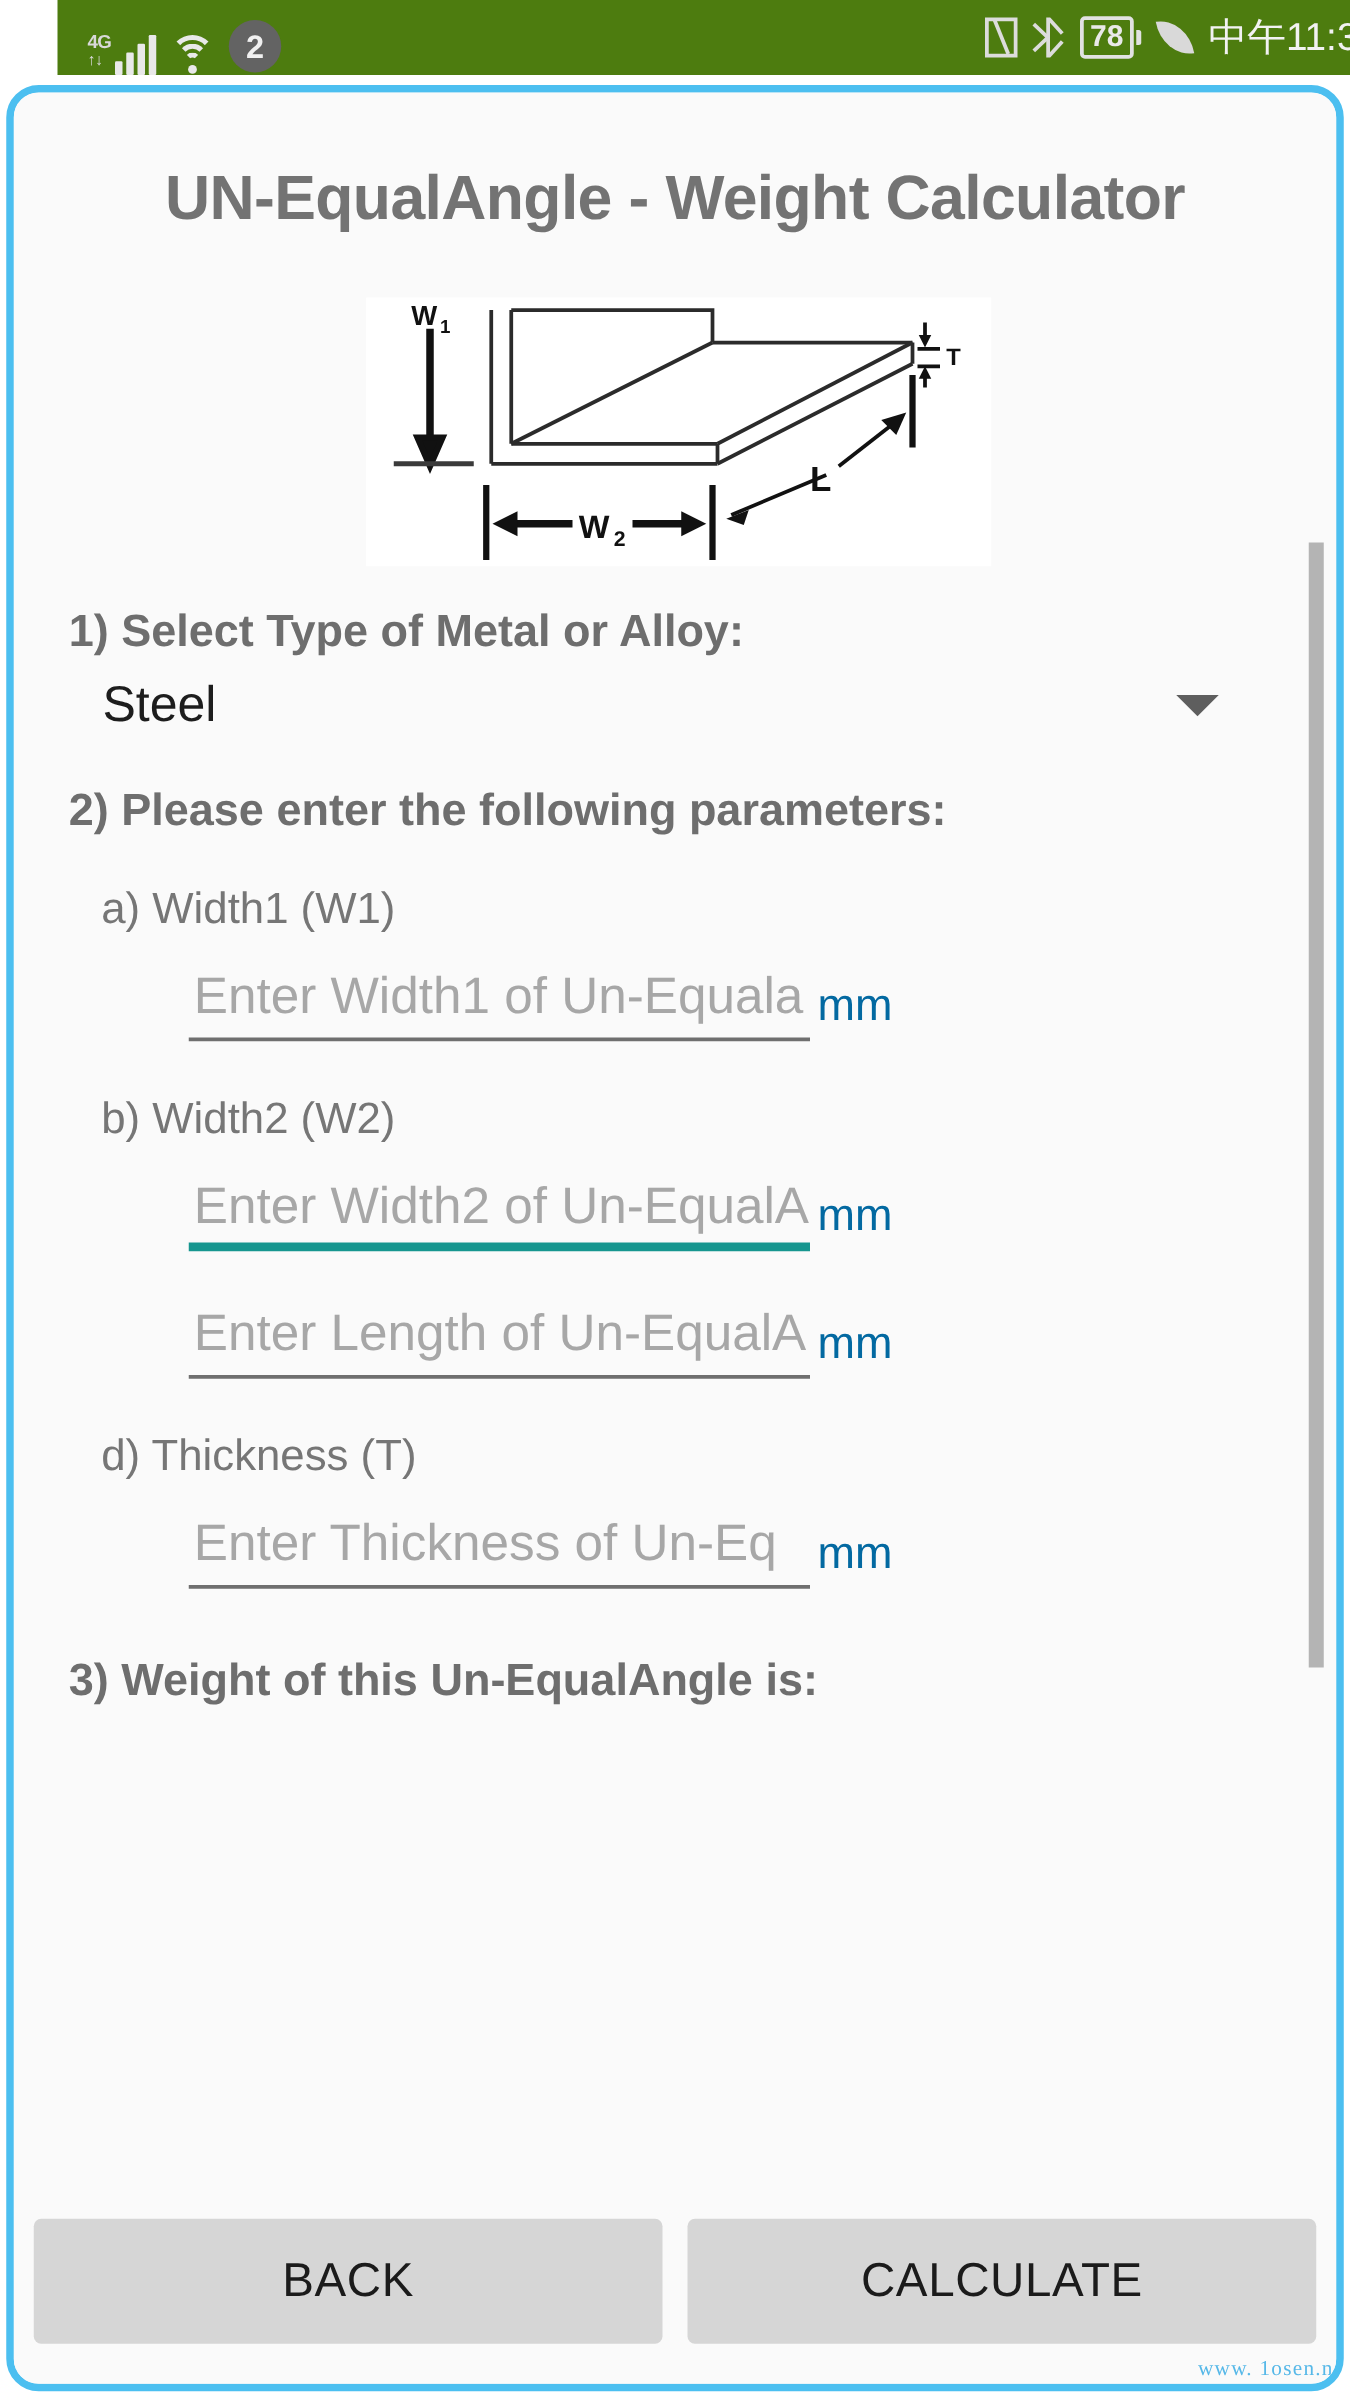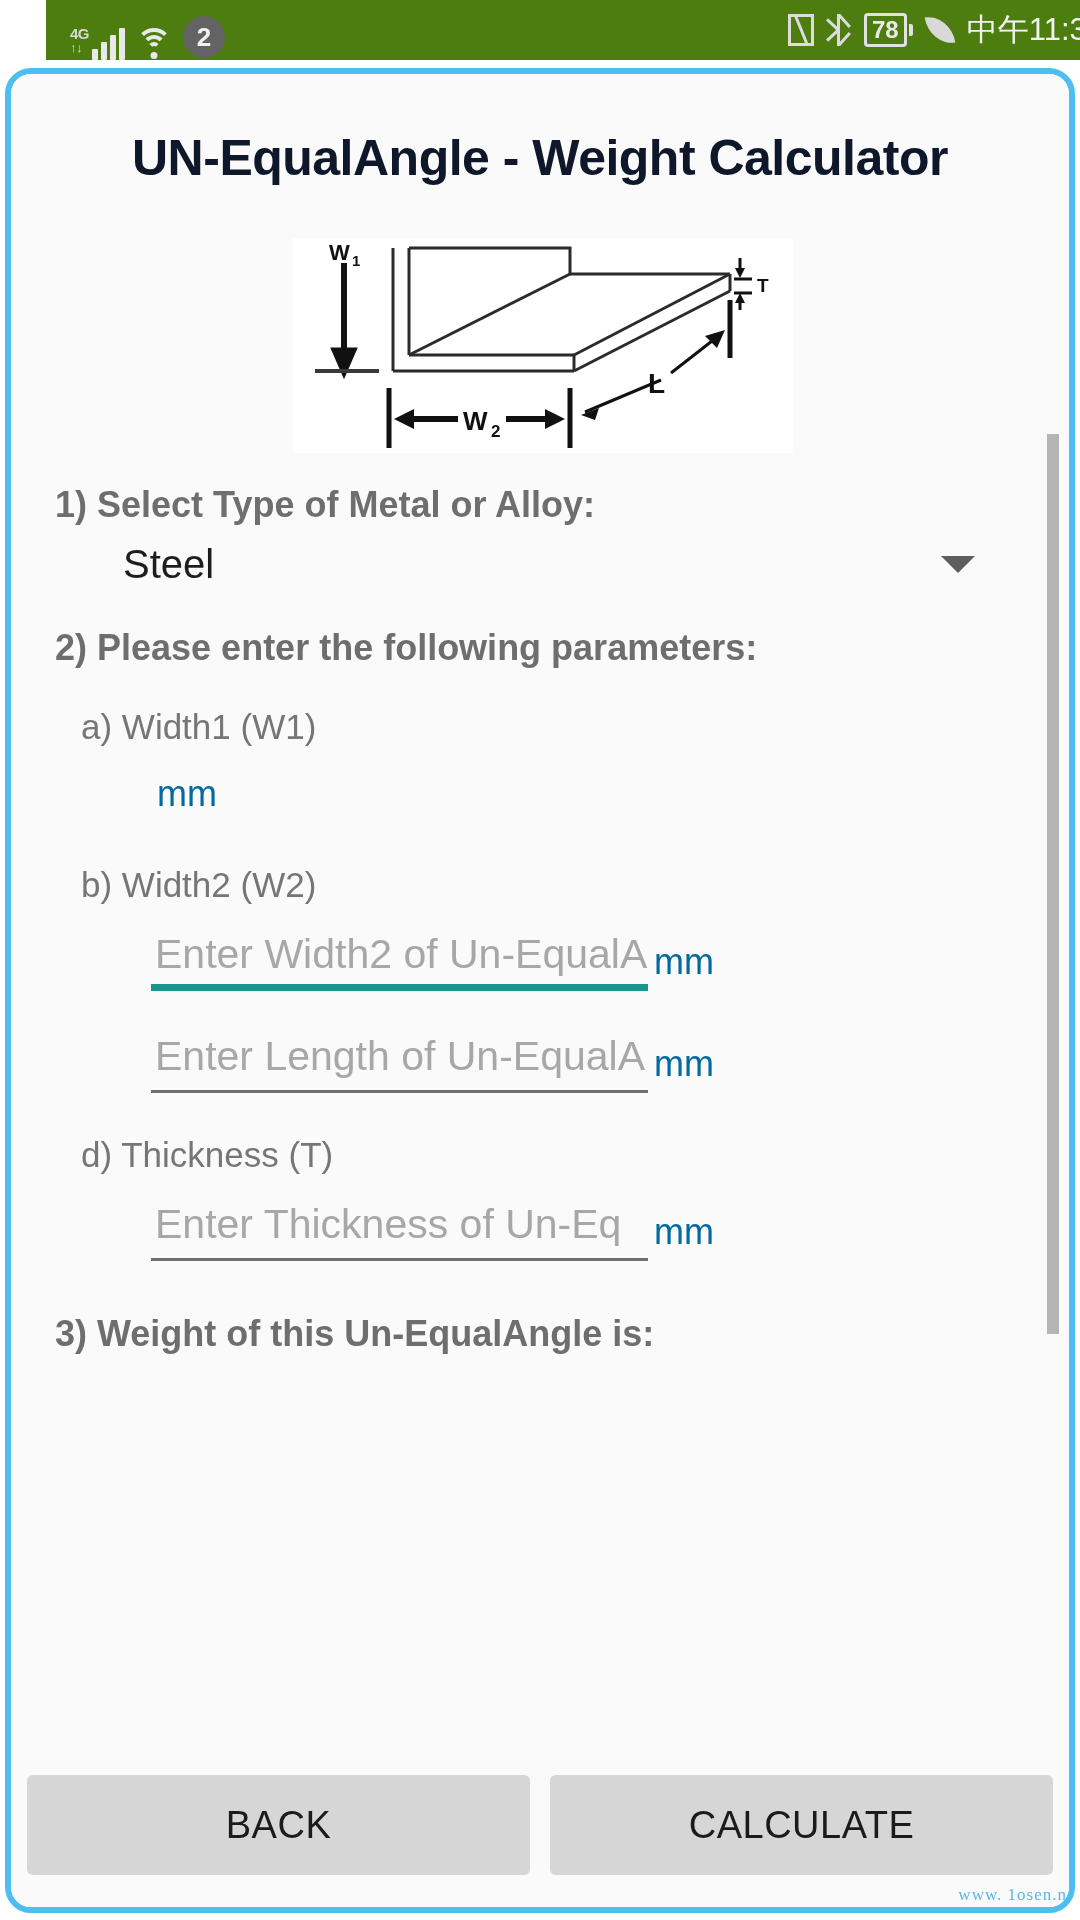--- a/index.html
+++ b/index.html
@@ -89,21 +89,21 @@
     border: 6px solid #4cbff0;
     border-radius: 26px;
     background: #fafafa;
     overflow: hidden;
   }
   .app-inner { position: absolute; inset: 0; background: #fafafa; }
 
   .app-title {
     position: absolute; top: 55px; left: 0; width: 100%;
     text-align: center;
-    font-size: 50px; font-weight: bold; color: #0f172a;
+    font-size: 50px; font-weight: bold; color: #737373;
     letter-spacing: -0.5px;
   }
 
   
   .diagram-wrap {
     position: absolute; top: 164px; left: 282px;
     width: 500px; height: 215px;
     background: #ffffff;
   }
 
@@ -114,21 +114,21 @@
     font-size: 36px; font-weight: bold; color: #6e6e6e;
     padding-left: 44px;
     margin-top: 20px;
   }
   .sub-label {
     font-size: 35px; color: #767676; padding-left: 70px;
   }
 
   .select-row {
     display: flex; align-items: center;
-    margin: 16px 0 0 0; padding-left: 112px; padding-right: 94px;
+    margin: 16px 0 0 0; padding-left: 71px; padding-right: 94px;
   }
   .select-value { font-size: 40px; color: #1d1d1d; }
   .select-arrow {
     margin-left: auto;
     width: 0; height: 0;
     border-left: 17px solid transparent;
     border-right: 17px solid transparent;
     border-top: 17px solid #5e5e5e;
   }
 
@@ -289,20 +289,23 @@
       <div class="select-row">
         <span class="select-value">Steel</span>
         <span class="select-arrow"></span>
       </div>
 
       <div class="sec-head" style="margin-top:40px;">2) Please enter the following parameters:</div>
 
       <div style="margin-top:38px;">
         <div class="sub-label">a) Width1 (W1)</div>
         <div class="field-row">
+          <div class="field-box">
+            <span class="field-ph">Enter Width1 of Un-Equala</span>
+          </div>
           <div class="field-unit">mm</div>
         </div>
       </div>
 
       <div style="margin-top:42px;">
         <div class="sub-label">b) Width2 (W2)</div>
         <div class="field-row">
           <div class="field-box focused">
             <span class="field-ph">Enter Width2 of Un-EqualА</span>
           </div>

